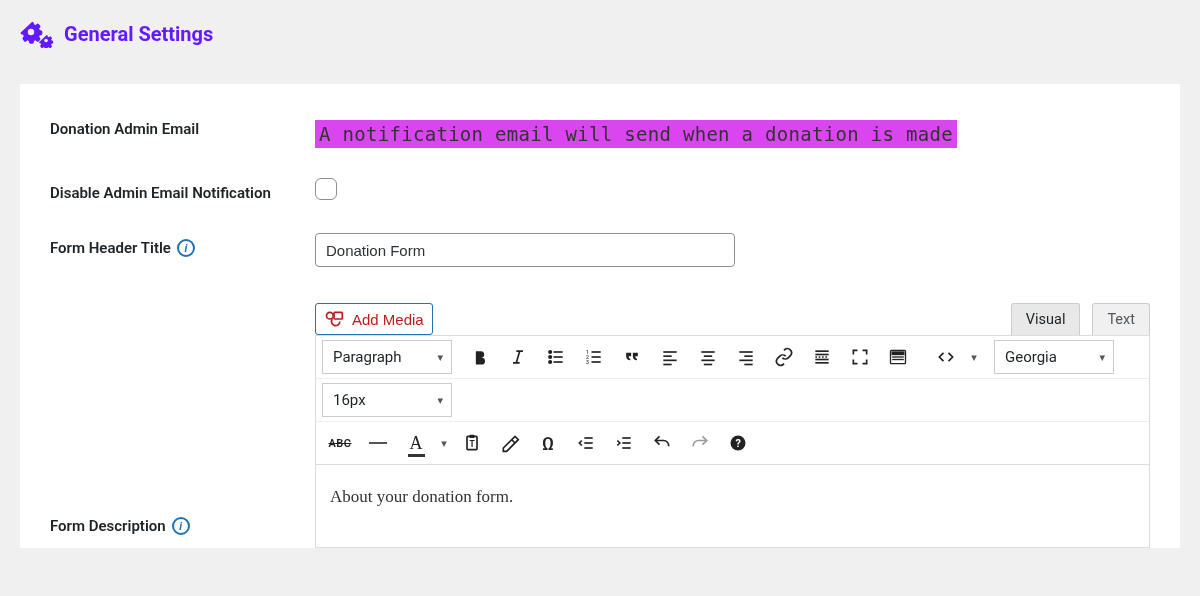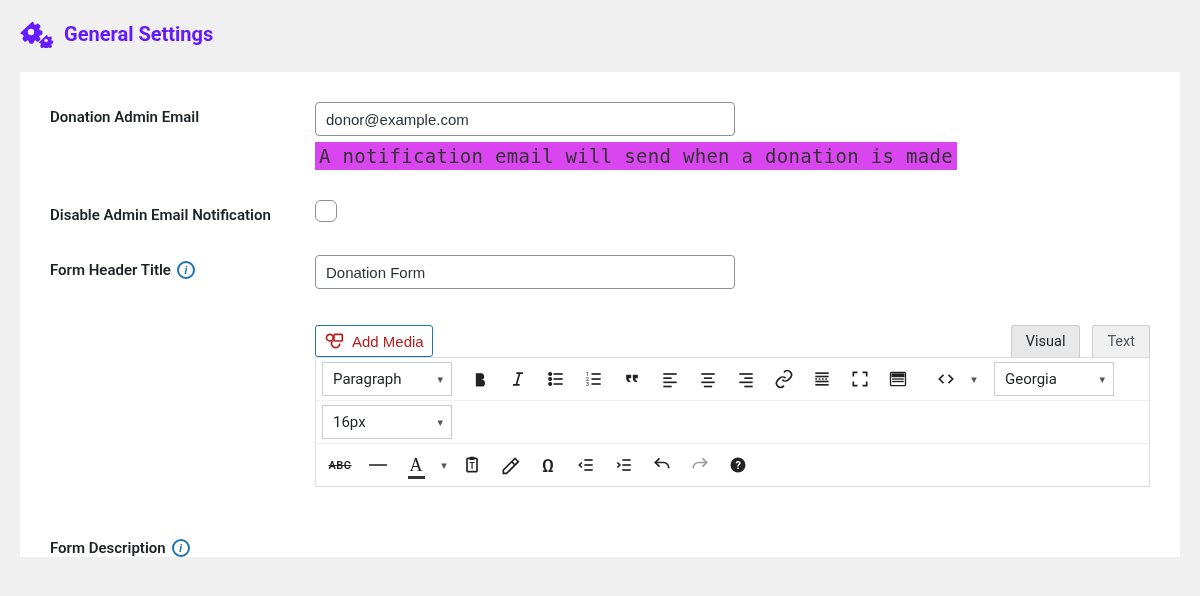--- a/index.html
+++ b/index.html
@@ -20,21 +20,21 @@
     display: inline-flex;
     align-items: center;
   }
   .page-header h1 {
     color: #6419FF;
     font-size: 20px;
     font-weight: 700;
   }
   .panel {
     background: #fff;
-    margin: 0 20px 0 20px;
+    margin: 12px 20px 0 20px;
     padding: 30px 30px 0 30px;
   }
   .form-row {
     display: flex;
     align-items: flex-start;
     margin-bottom: 30px;
   }
   .form-row .label-col {
     width: 265px;
     flex-shrink: 0;
@@ -219,21 +219,20 @@
     </svg>
   </span>
   <h1>General Settings</h1>
 </div>
 
 <div class="panel">
 
   <div class="form-row">
     <div class="label-col">Donation Admin Email</div>
     <div class="field-col">
-      <input type="text" class="txt" value="donor@example.com" style="">
       <div><span class="help-text">A notification email will send when a donation is made</span></div>
     </div>
   </div>
 
   <div class="form-row">
     <div class="label-col">Disable Admin Email Notification</div>
     <div class="field-col">
       <input type="checkbox" class="chk" style="">
     </div>
   </div>
@@ -436,17 +435,18 @@
             </div>
           <div class="tb-btn">
               <svg viewBox="0 0 24 24" fill="currentColor">
                 <circle cx="12" cy="12" r="9"></circle>
                 <text x="9" y="17" font-size="13" fill="#fff" font-weight="bold">?</text>
               </svg>
             </div>
         </div>
       </div>
 
+      <div class="editor-content" contenteditable="true" style="">About your donation form.</div>
 
     </div>
   </div>
 
 </div>
 
 </body></html>

